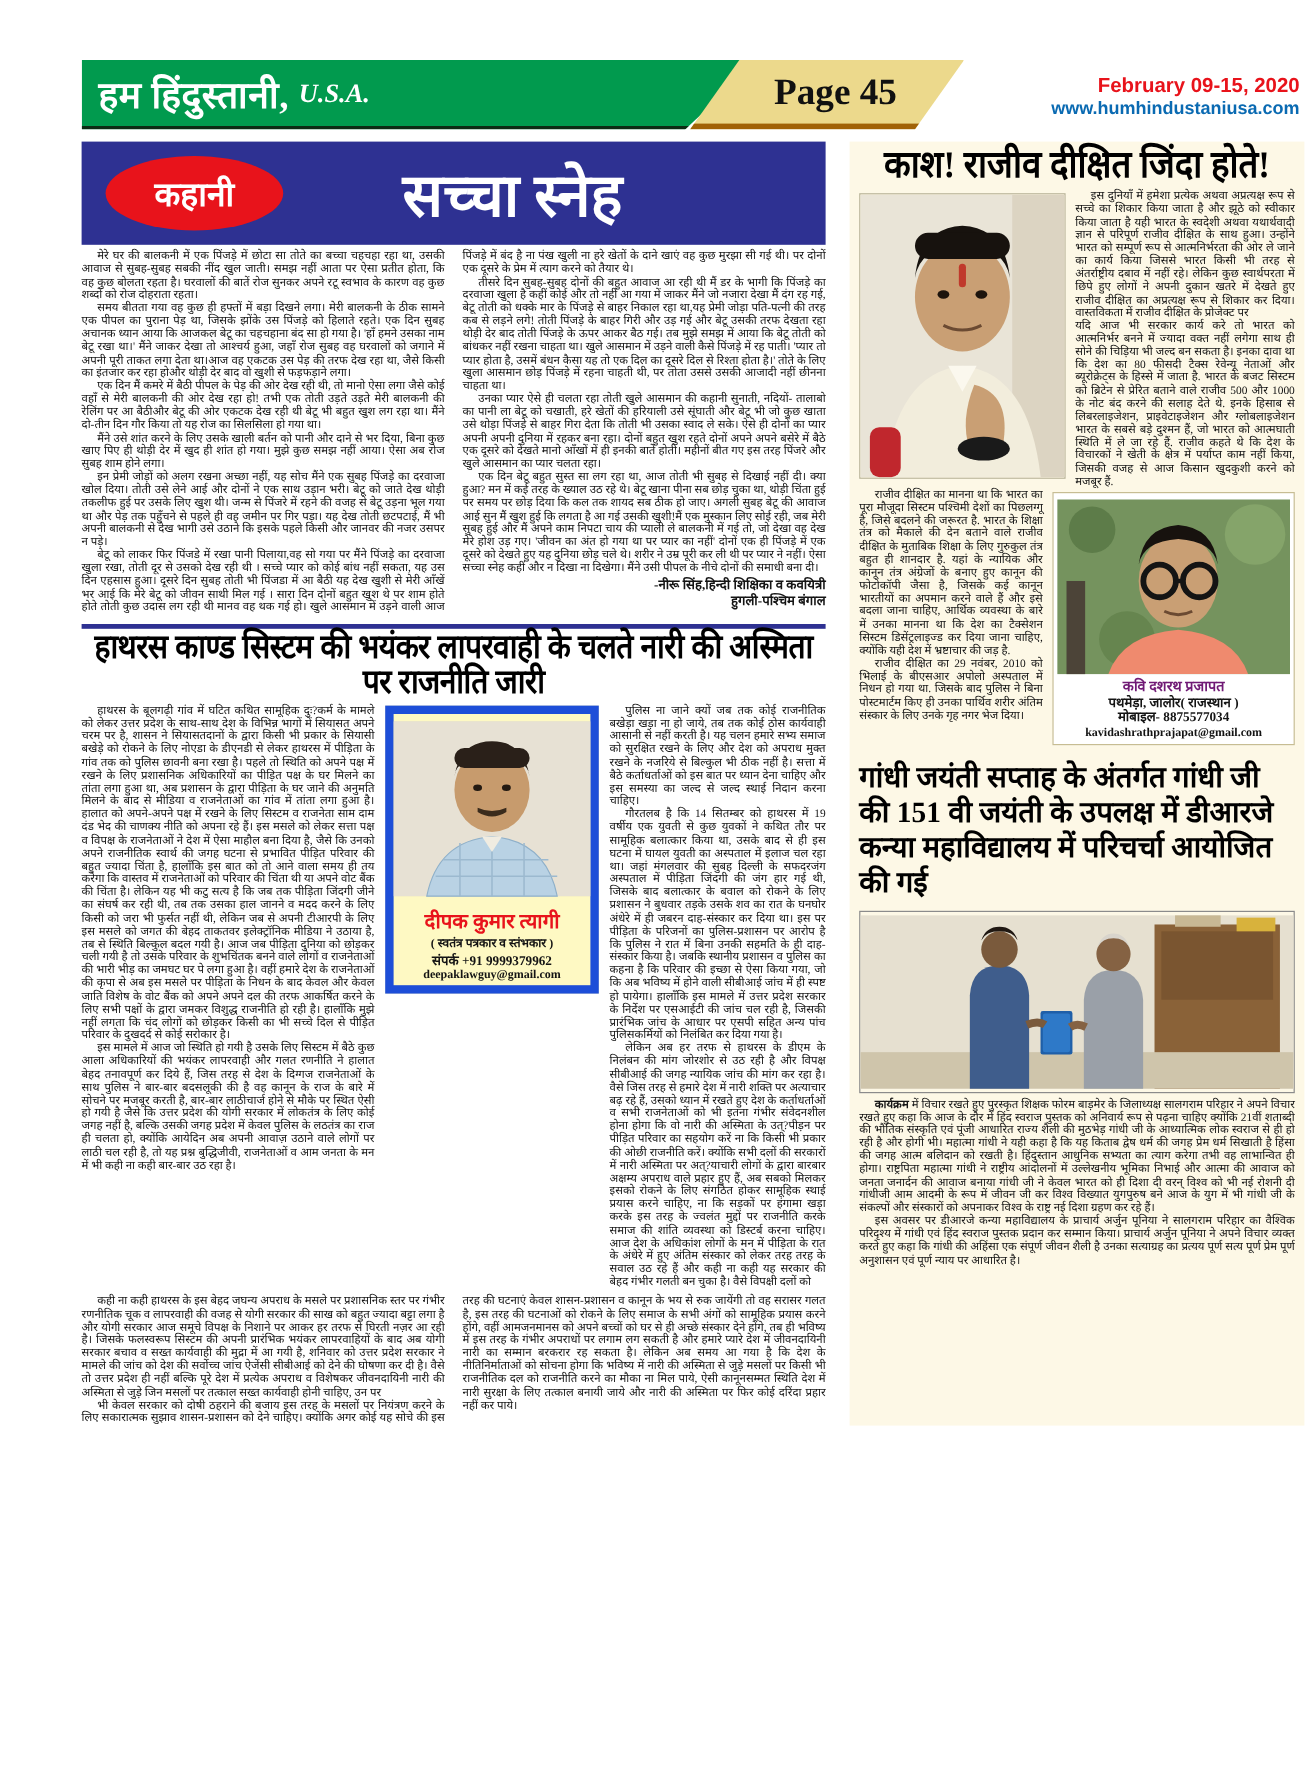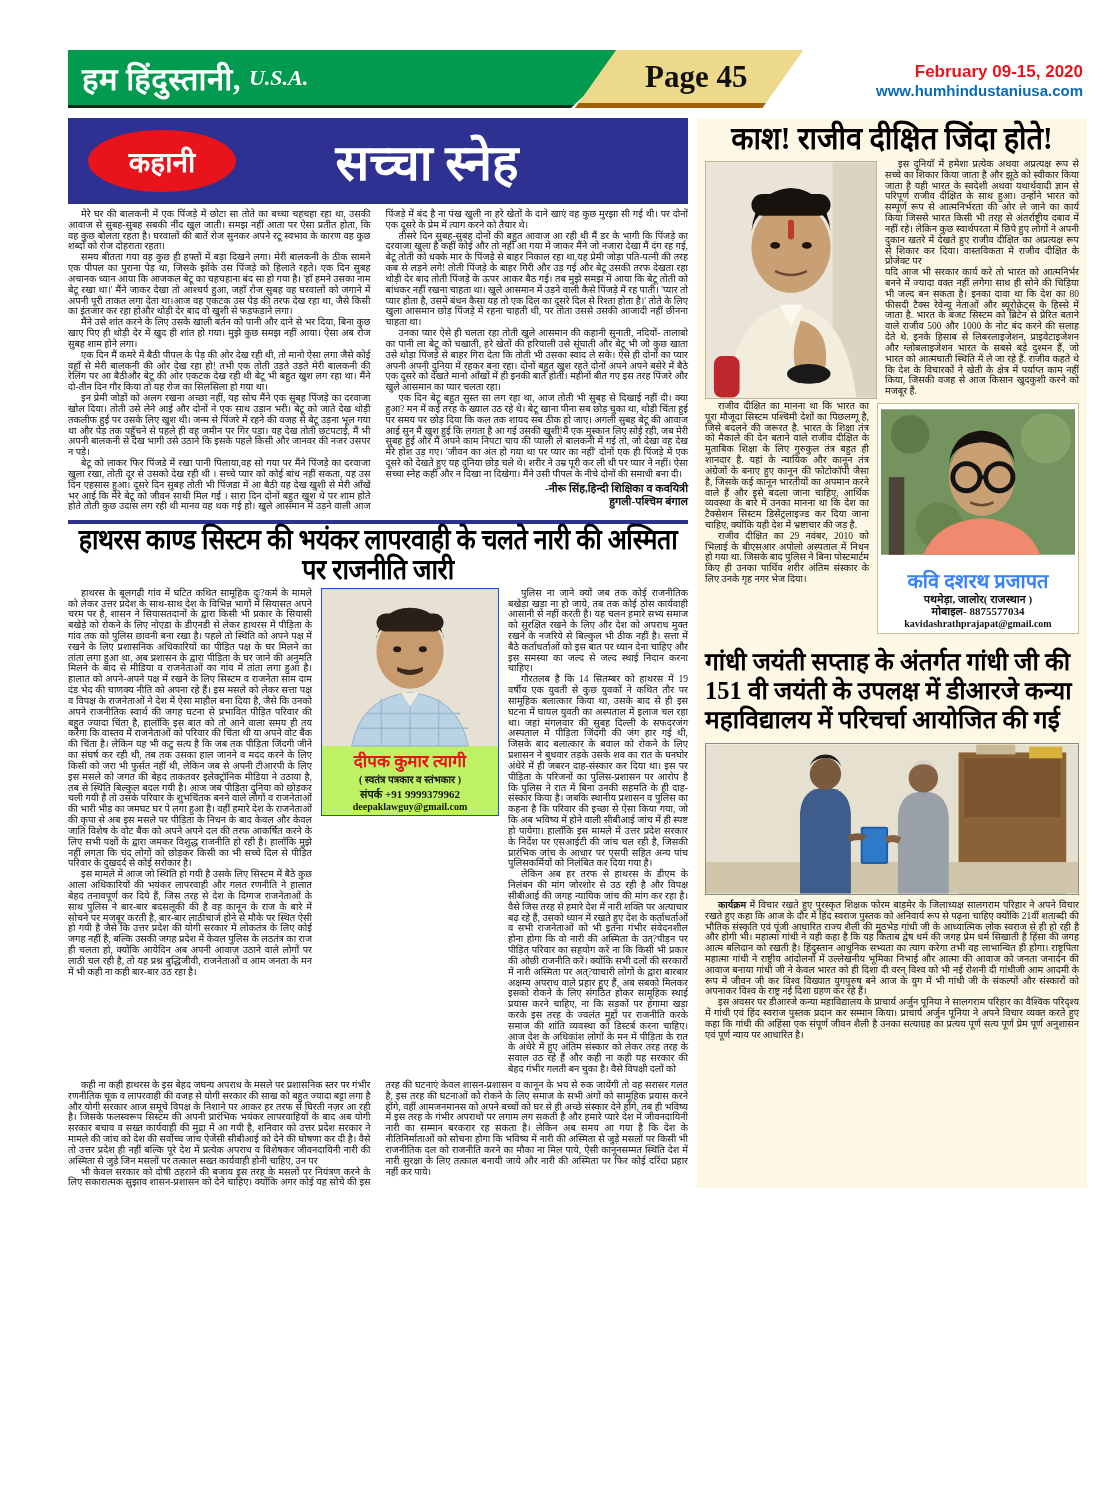--- a/index.html
+++ b/index.html
@@ -13,59 +13,59 @@
   .masthead-main { color:#fff; font-size:31px; font-weight:bold; letter-spacing:.5px; }
   .masthead-usa { color:#fff; font-size:22px; font-weight:bold; font-style:italic; margin-left:8px; }
   .hdr-page { background:#ecd98c; margin-left:-58px; clip-path:polygon(18% 0,100% 0,82% 100%,0 100%);
               display:flex; align-items:center; padding:0 56px 0 70px; border-bottom:5px solid #a16207; }
   .hdr-page span { font-size:31px; font-weight:bold; color:#111; }
   .hdr-right { margin-left:auto; text-align:right; padding-top:12px; padding-right:4px; }
   .hdr-date { color:#e8131b; font-weight:bold; font-size:17px; font-family:"Liberation Sans",sans-serif; }
   .hdr-url { color:#0a6ab2; font-weight:bold; font-size:15px; font-family:"Liberation Sans",sans-serif; }
 
   
-  .content { display:grid; grid-template-columns:620px 1fr; gap:9px; }
+  .content { display:grid; grid-template-columns:620px 1fr; gap:20px; }
 
   
   .story-banner { background:#2e3192; height:86px; display:flex; align-items:center; }
   .kicker { background:#e8131b; color:#fff; width:148px; height:62px; border-radius:50%;
             display:flex; align-items:center; justify-content:center; font-size:28px; font-weight:bold;
             margin-left:20px; flex:none; }
   .story-title { color:#fff; flex:1; text-align:center; font-size:50px; font-weight:bold; padding-right:70px; }
   .bodytxt { font-size:9.5px; line-height:1.14; text-align:justify; }
   .bodytxt p { text-indent:13px; }
   .story-text { column-count:2; column-gap:15px; margin-top:5px; }
   .byline { text-align:right; font-weight:bold; font-size:11px; line-height:1.25; margin-top:2px; }
   .divider { height:4px; background:#2e3192; margin:8px 0 4px; }
 
   
   .hathras-headline { font-size:25px; font-weight:900; text-align:center; letter-spacing:-.5px;
                       line-height:1.05; margin:2px 0 7px; color:#000;
                       font-family:"Liberation Sans",sans-serif; transform:scaleY(1.12); }
   .hathras-top { display:flex; gap:9px; }
   .h-col1 { width:244px; flex:none; }
   .h-col3 { flex:1; }
-  .author-box { width:178px; flex:none; border:1px solid #1d4ed8; background:#bef264; text-align:center;
+  .author-box { width:178px; flex:none; border:7px solid #1d4ed8; background:#fef9c3; text-align:center;
                 align-self:flex-start; padding-bottom:3px; }
   .author-box svg { display:block; width:100%; height:158px; }
   .author-name { color:#e8131b; font-weight:bold; font-size:17px; margin-top:2px; }
   .author-role { font-size:10px; font-weight:bold; }
   .author-contact { font-size:11px; font-weight:bold; }
   .author-email { font-size:10px; font-weight:bold; }
   .hathras-bottom { column-count:2; column-gap:15px; margin-top:5px; }
 
   
   .right-col { background:#fdf8e6; padding:5px 8px 10px; }
   .rajiv-headline { font-size:29px; font-weight:900; text-align:center; line-height:1.1; color:#000;
                     margin-bottom:4px; transform:scaleY(1.08); }
   .rajiv-photo { float:left; width:172px; height:238px; margin:2px 8px 2px 0; border:1px solid #b9b49a; }
   .poet-box { float:right; width:202px; margin:2px 0 4px 8px; background:#fff; border:1px solid #c7bd93;
               text-align:center; padding:3px 3px 4px; }
   .poet-box svg { display:block; width:100%; height:150px; }
-  .poet-name { color:#3b82f6; font-weight:bold; font-size:20px; margin-top:13px; }
+  .poet-name { color:#701a75; font-weight:bold; font-size:12px; margin-top:2px; }
   .poet-line { font-size:11px; font-weight:bold; }
   .poet-email { font-size:10px; font-weight:bold; }
   .gandhi-headline { font-size:24.5px; font-weight:700; line-height:1.18; margin:10px 0 8px; color:#000;
                      clear:both; }
   .gandhi-photo { width:100%; height:152px; border:1px solid #8b8b8b; display:block; margin-bottom:5px; }
   .clearfix::after { content:""; display:block; clear:both; }
 </style>
 </head>
 <body>
 
@@ -90,22 +90,22 @@
     <div class="left-col">
 
       <div class="story-banner">
         <div class="kicker">कहानी</div>
         <div class="story-title">सच्चा स्नेह</div>
       </div>
 
       <div class="story-text bodytxt">
         <p>मेरे घर की बालकनी में एक पिंजड़े में छोटा सा तोते का बच्चा चहचहा रहा था, उसकी आवाज से सुबह-सुबह सबकी नींद खुल जाती। समझ नहीं आता पर ऐसा प्रतीत होता, कि वह कुछ बोलता रहता है। घरवालों की बातें रोज सुनकर अपने रटू स्वभाव के कारण वह कुछ शब्दों को रोज दोहराता रहता।</p>
         <p>समय बीतता गया वह कुछ ही हफ्तों में बड़ा दिखने लगा। मेरी बालकनी के ठीक सामने एक पीपल का पुराना पेड़ था, जिसके झोंके उस पिंजड़े को हिलाते रहते। एक दिन सुबह अचानक ध्यान आया कि आजकल बेटू का चहचहाना बंद सा हो गया है। 'हाँ हमने उसका नाम बेटू रखा था।' मैंने जाकर देखा तो आश्चर्य हुआ, जहाँ रोज सुबह वह घरवालों को जगाने में अपनी पूरी ताकत लगा देता था।आज वह एकटक उस पेड़ की तरफ देख रहा था, जैसे किसी का इंतजार कर रहा होऔर थोड़ी देर बाद वो खुशी से फड़फड़ाने लगा।</p>
+        <p>एक दिन मैं कमरे में बैठी पीपल के पेड़ की ओर देख रही थी, तो मानो ऐसा लगा जैसे कोई वहाँ से मेरी बालकनी की ओर देख रहा हो! तभी एक तोती उड़ते उड़ते मेरी बालकनी की रेलिंग पर आ बैठीऔर बेटू की ओर एकटक देख रही थी बेटू भी बहुत खुश लग रहा था। मैंने दो-तीन दिन गौर किया तो यह रोज का सिलसिला हो गया था।</p>
         <p>मैंने उसे शांत करने के लिए उसके खाली बर्तन को पानी और दाने से भर दिया, बिना कुछ खाए पिए ही थोड़ी देर में खुद ही शांत हो गया। मुझे कुछ समझ नहीं आया। ऐसा अब रोज सुबह शाम होने लगा।</p>
-        <p>एक दिन मैं कमरे में बैठी पीपल के पेड़ की ओर देख रही थी, तो मानो ऐसा लगा जैसे कोई वहाँ से मेरी बालकनी की ओर देख रहा हो! तभी एक तोती उड़ते उड़ते मेरी बालकनी की रेलिंग पर आ बैठीऔर बेटू की ओर एकटक देख रही थी बेटू भी बहुत खुश लग रहा था। मैंने दो-तीन दिन गौर किया तो यह रोज का सिलसिला हो गया था।</p>
         <p>इन प्रेमी जोड़ों को अलग रखना अच्छा नहीं, यह सोच मैंने एक सुबह पिंजड़े का दरवाजा खोल दिया। तोती उसे लेने आई और दोनों ने एक साथ उड़ान भरी। बेटू को जाते देख थोड़ी तकलीफ हुई पर उसके लिए खुश थी। जन्म से पिंजरे में रहने की वजह से बेटू उड़ना भूल गया था और पेड़ तक पहुँचने से पहले ही वह जमीन पर गिर पड़ा। यह देख तोती छटपटाई, मैं भी अपनी बालकनी से देख भागी उसे उठाने कि इसके पहले किसी और जानवर की नजर उसपर न पड़े।</p>
         <p>बेटू को लाकर फिर पिंजडे में रखा पानी पिलाया,वह सो गया पर मैंने पिंजड़े का दरवाजा खुला रखा, तोती दूर से उसको देख रही थी । सच्चे प्यार को कोई बांध नहीं सकता, यह उस दिन एहसास हुआ। दूसरे दिन सुबह तोती भी पिंजडा में आ बैठी यह देख खुशी से मेरी आँखें भर आई कि मेरे बेटू को जीवन साथी मिल गई । सारा दिन दोनों बहुत खुश थे पर शाम होते होते तोती कुछ उदास लग रही थी मानव वह थक गई हो। खुले आसमान में उड़ने वाली आज पिंजड़े में बंद है ना पंख खुली ना हरे खेतों के दाने खाएं वह कुछ मुरझा सी गई थी। पर दोनों एक दूसरे के प्रेम में त्याग करने को तैयार थे।</p>
         <p>तीसरे दिन सुबह-सुबह दोनों की बहुत आवाज आ रही थी मैं डर के भागी कि पिंजड़े का दरवाजा खुला है कहीं कोई और तो नहीं आ गया में जाकर मैंने जो नजारा देखा मैं दंग रह गई, बेटू तोती को धक्के मार के पिंजड़े से बाहर निकाल रहा था,यह प्रेमी जोड़ा पति-पत्नी की तरह कब से लड़ने लगे! तोती पिंजड़े के बाहर गिरी और उड़ गई और बेटू उसकी तरफ देखता रहा थोड़ी देर बाद तोती पिंजड़े के ऊपर आकर बैठ गई। तब मुझे समझ में आया कि बेटू तोती को बांधकर नहीं रखना चाहता था। खुले आसमान में उड़ने वाली कैसे पिंजड़े में रह पाती। 'प्यार तो प्यार होता है, उसमें बंधन कैसा यह तो एक दिल का दूसरे दिल से रिश्ता होता है।' तोते के लिए खुला आसमान छोड़ पिंजड़े में रहना चाहती थी, पर तोता उससे उसकी आजादी नहीं छीनना चाहता था।</p>
         <p>उनका प्यार ऐसे ही चलता रहा तोती खुले आसमान की कहानी सुनाती, नदियों- तालाबो का पानी ला बेटू को चखाती, हरे खेतों की हरियाली उसे सूंघाती और बेटू भी जो कुछ खाता उसे थोड़ा पिंजड़े से बाहर गिरा देता कि तोती भी उसका स्वाद ले सके। ऐसे ही दोनों का प्यार अपनी अपनी दुनिया में रहकर बना रहा। दोनों बहुत खुश रहते दोनों अपने अपने बसेरे में बैठे एक दूसरे को देखते मानो आँखों में ही इनकी बातें होती। महीनों बीत गए इस तरह पिंजरे और खुले आसमान का प्यार चलता रहा।</p>
         <p>एक दिन बेटू बहुत सुस्त सा लग रहा था, आज तोती भी सुबह से दिखाई नहीं दी। क्या हुआ? मन में कई तरह के ख्याल उठ रहे थे। बेटू खाना पीना सब छोड़ चुका था, थोड़ी चिंता हुई पर समय पर छोड़ दिया कि कल तक शायद सब ठीक हो जाए। अगली सुबह बेटू की आवाज आई सुन मैं खुश हुई कि लगता है आ गई उसकी खुशी!मैं एक मुस्कान लिए सोई रही, जब मेरी सुबह हुई और मैं अपने काम निपटा चाय की प्याली ले बालकनी में गई तो, जो देखा वह देख मेरे होश उड़ गए। 'जीवन का अंत हो गया था पर प्यार का नहीं' दोनों एक ही पिंजड़े में एक दूसरे को देखते हुए यह दुनिया छोड़ चले थे। शरीर ने उम्र पूरी कर ली थी पर प्यार ने नहीं। ऐसा सच्चा स्नेह कहीं और न दिखा ना दिखेगा। मैंने उसी पीपल के नीचे दोनों की समाधी बना दी।</p>
         <div class="byline">
           <div>-नीरू सिंह,हिन्दी शिक्षिका व कवयित्री</div>
           <div>हुगली-पश्चिम बंगाल</div>
         </div>
       </div>

